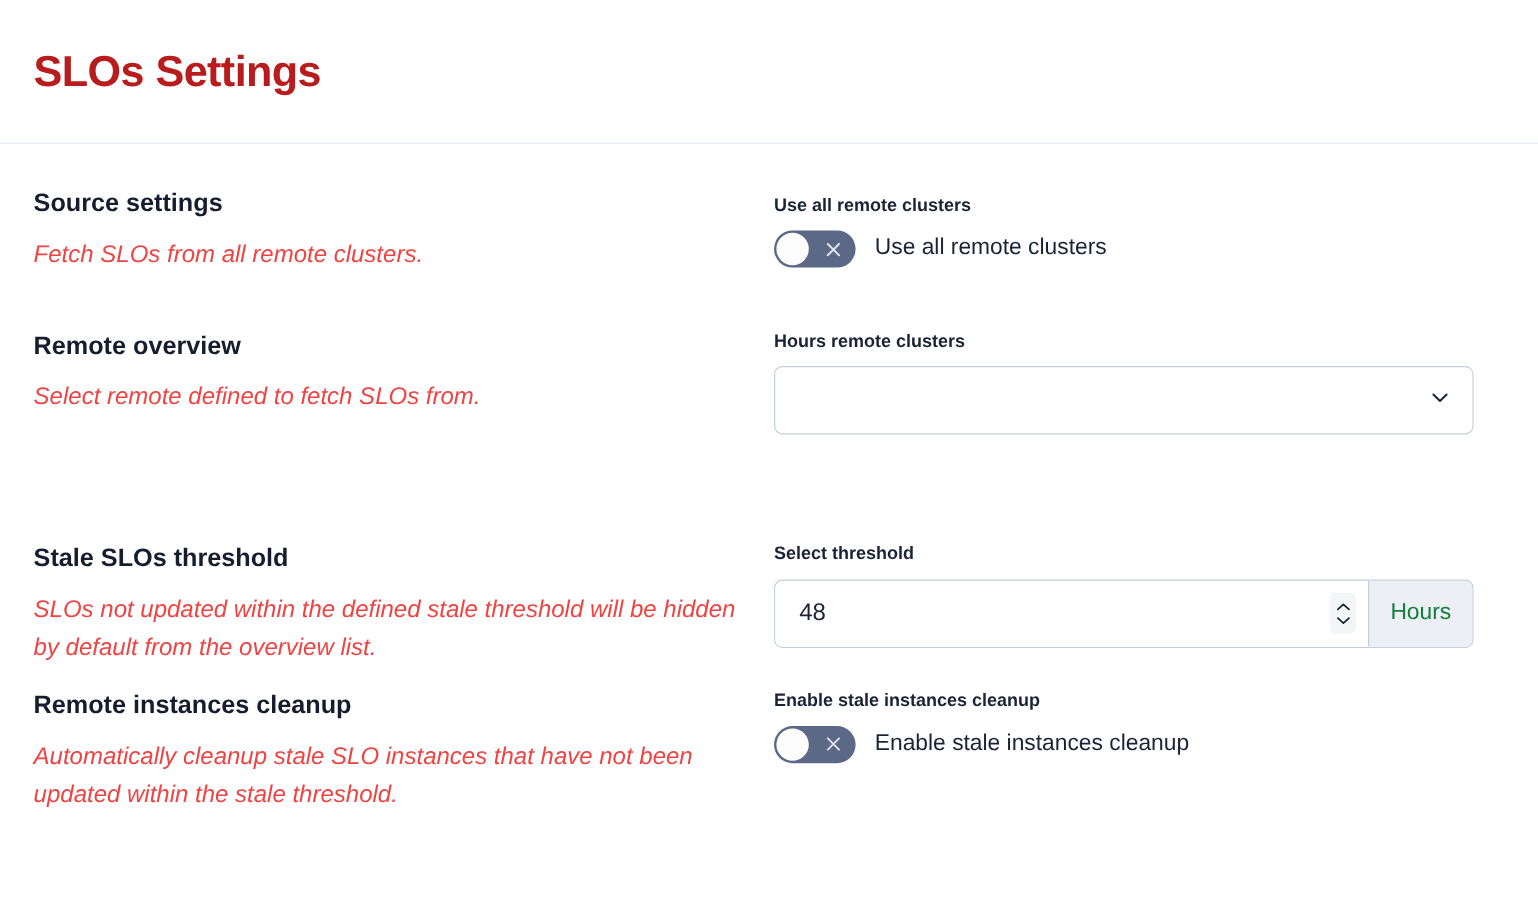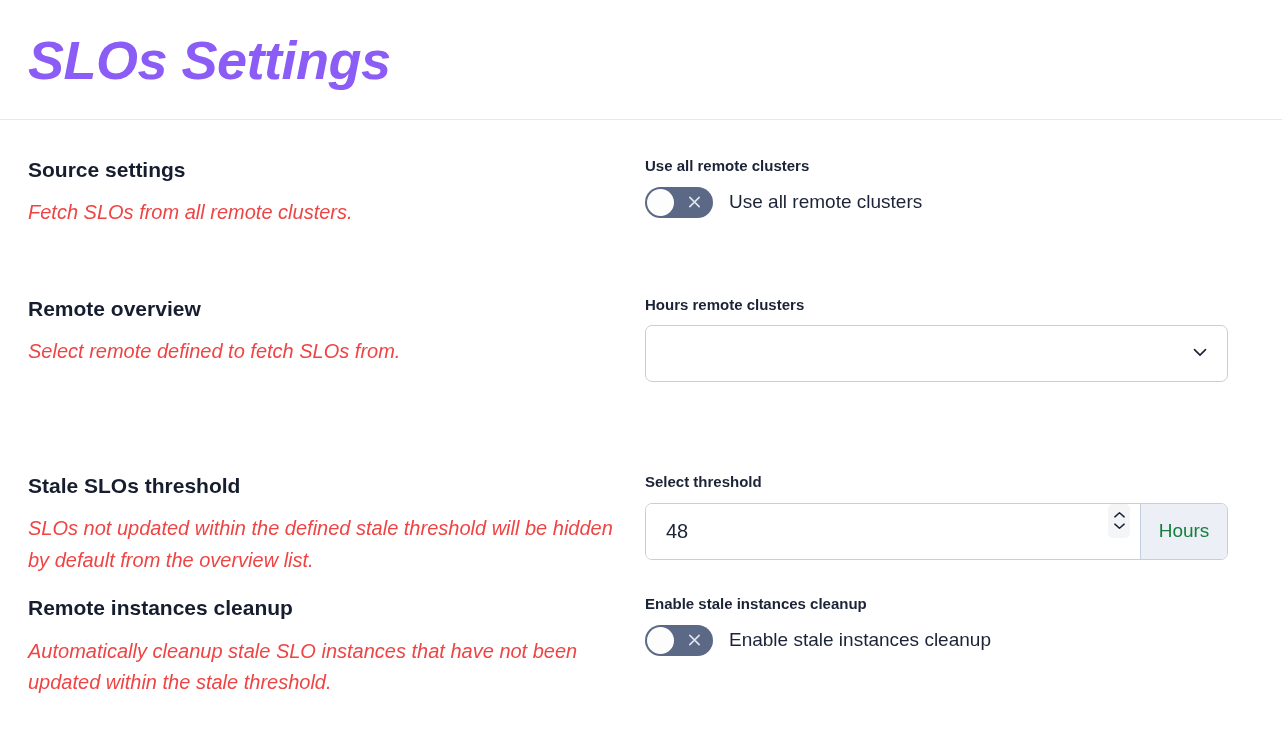--- a/index.html
+++ b/index.html
@@ -21,27 +21,26 @@
   .page-header {
     height: 120px;
     box-sizing: border-box;
     padding: 0 0 0 28px;
     display: flex;
     align-items: center;
     border-bottom: 1px solid #e4e8f0;
     background: #ffffff;
   }
   .page-title {
-    font-size: 54px;
+    font-size: 36px;
     font-weight: bold;
     letter-spacing: -0.5px;
-    color: #8b5cf6;
+    color: #b91c1c;
     line-height: 1;
     margin: 0;
-    font-style: italic;
   }
 
   
   .settings-body {
     padding: 38px 28px 0 28px;
     box-sizing: border-box;
   }
   .settings-section {
     display: flex;
     align-items: flex-start;
@@ -153,20 +152,21 @@
     height: 57px;
     border: 1px solid #c7cedb;
     border-radius: 7px;
     box-sizing: border-box;
     overflow: hidden;
     background: #ffffff;
   }
   .number-field {
     flex: 1 1 auto;
     display: flex;
+    align-items: center;
     padding: 0 10px 0 20px;
     box-sizing: border-box;
     background: #ffffff;
     gap: 48px;
   }
   .number-value {
     flex: 1 1 auto;
     font-size: 20px;
     color: #1b2336;
     line-height: 1;
@@ -198,21 +198,21 @@
     display: flex;
     align-items: center;
     justify-content: center;
     font-size: 19px;
     font-weight: normal;
     color: #15803d;
     cursor: default;
   }
 
   
-  .sp-1 { margin-bottom: 68px; }
+  .sp-1 { margin-bottom: 48px; align-items: center; }
   .sp-2 { margin-bottom: 92px; }
   .sp-3 { margin-bottom: 20px; }
 </style>
 </head>
 <body>
 
 <div class="page-header">
   <h1 class="page-title">SLOs Settings</h1>
 </div>
 

